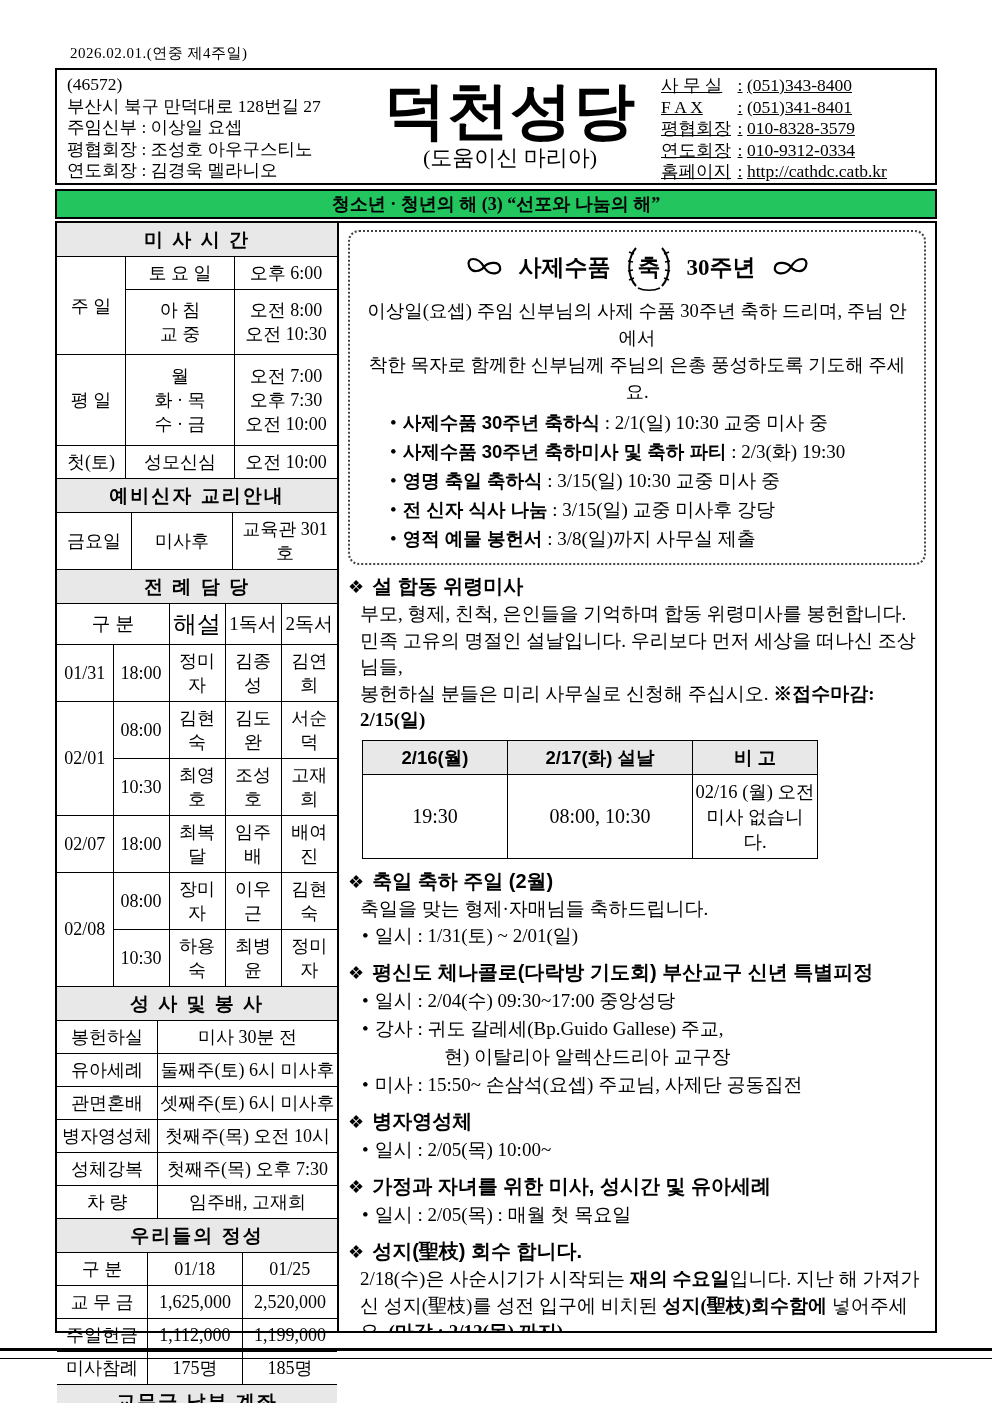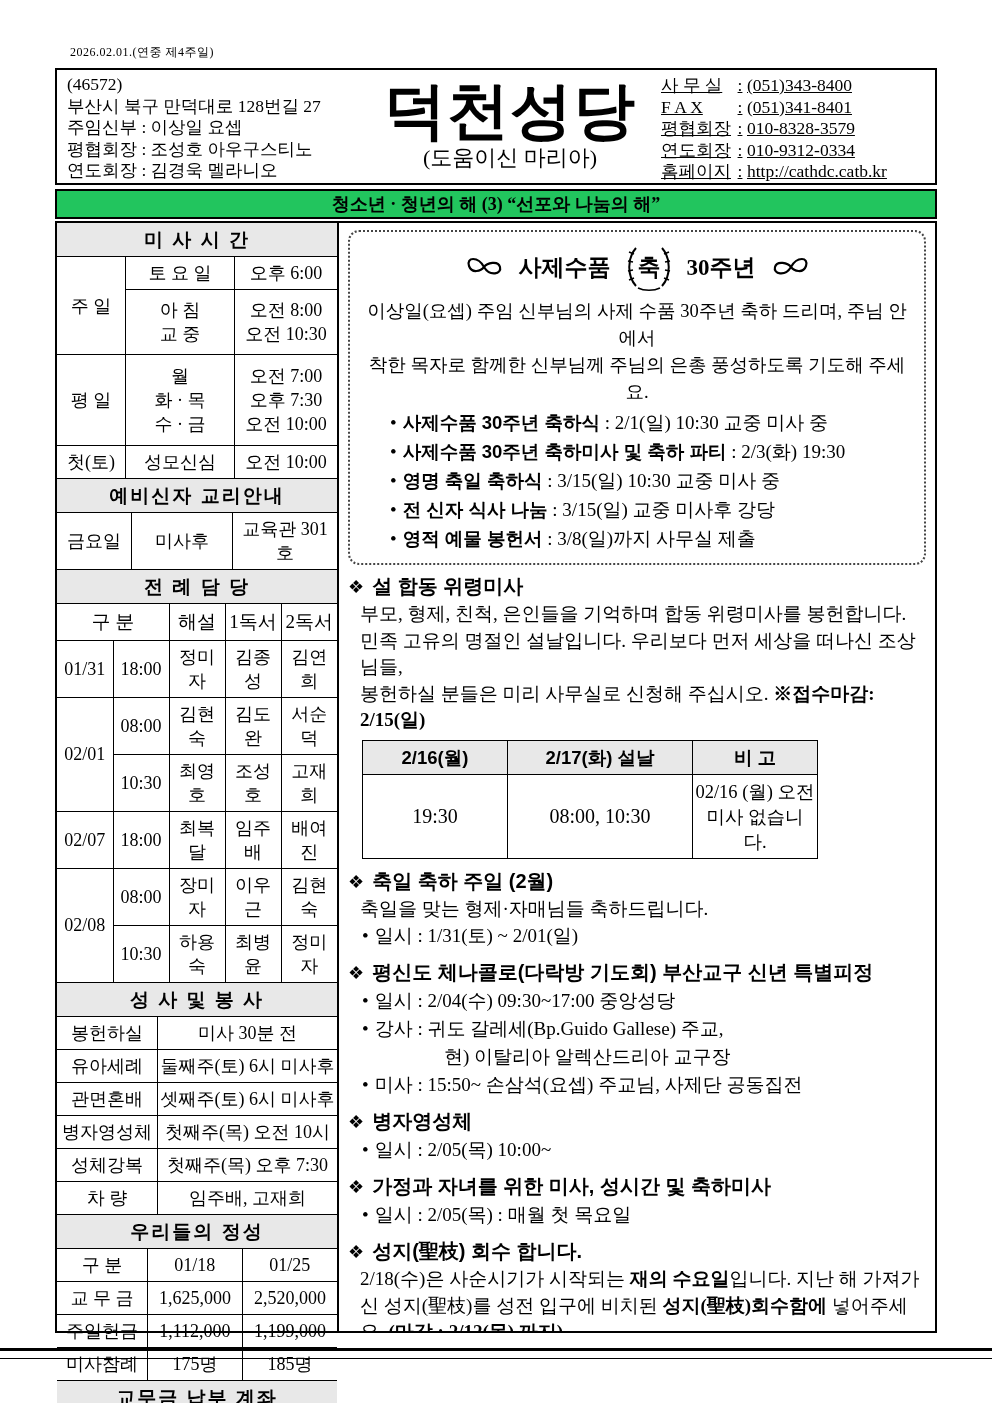--- a/index.html
+++ b/index.html
@@ -1,19 +1,19 @@
 <!DOCTYPE html>
 <html><head>
 <meta charset="utf-8">
 <style>
   html,body{margin:0;padding:0;background:#fff;}
   .page{position:relative;width:992px;height:1403px;background:#ffffff;color:#000;
         font-family:"Liberation Serif","DejaVu Serif",serif;overflow:hidden;}
 
-  .date-line{position:absolute;left:70px;top:44px;font-size:12px;letter-spacing:.5px;}
+  .date-line{position:absolute;left:70px;top:44px;font-size:15px;letter-spacing:.5px;}
 
   .header-box{position:absolute;left:55px;top:68px;width:878px;height:113px;
       border:2px solid #000;display:flex;align-items:stretch;}
   .hleft{width:292px;padding:4px 0 2px 10px;font-size:17.5px;line-height:21.5px;}
   .hcenter{flex:1;text-align:center;display:flex;flex-direction:column;justify-content:center;}
   .htitle{font-size:62px;font-weight:bold;line-height:60px;letter-spacing:1px;
       font-family:"Liberation Sans","DejaVu Sans",sans-serif;}
   .hsub{font-size:22px;margin-top:2px;}
   .hright{width:268px;padding:5px 6px 2px 0;font-size:17.5px;line-height:21.5px;}
   .contact-row{display:flex;text-decoration:underline;}
@@ -167,21 +167,21 @@
           <td>교육관 301호</td>
         </tr>
       </tbody>
         </table>
 
       <div class="lsec-title">전 례 담 당</div>
       <table>
         <tbody>
             <tr>
           <td colspan="2" style="font-size:19px;padding:5px 0;">구  분</td>
-          <td style="font-size:19px;margin-left:13px;">해설</td>
+          <td style="font-size:24px;margin-left:13px;">해설</td>
           <td style="font-size:19px;">1독서</td>
           <td style="font-size:19px;">2독서</td>
         </tr>
         <tr>
           <td class="lit-date">01/31</td>
           <td class="lit-time">18:00</td>
           <td>정미자</td>
           <td>김종성</td>
           <td>김연희</td>
         </tr>
@@ -351,21 +351,21 @@
         <div class="bullet-cont">현) 이탈리아 알렉산드리아 교구장</div>
         <div class="bullet-row"><span class="dot">•</span><span>미사 : 15:50~ 손삼석(요셉) 주교님, 사제단 공동집전</span></div>
       </div>
 
       <div class="sec">
         <div class="sec-title"><span class="diamond">❖</span><span>병자영성체</span></div>
         <div class="bullet-row"><span class="dot">•</span><span>일시 : 2/05(목) 10:00~</span></div>
       </div>
 
       <div class="sec">
-        <div class="sec-title"><span class="diamond">❖</span><span>가정과 자녀를 위한 미사, 성시간 및 축하미사</span></div>
+        <div class="sec-title"><span class="diamond">❖</span><span>가정과 자녀를 위한 미사, 성시간 및 유아세례</span></div>
         <div class="bullet-row"><span class="dot">•</span><span>일시 : 2/05(목) : 매월 첫 목요일</span></div>
       </div>
 
       <div class="sec">
         <div class="sec-title"><span class="diamond">❖</span><span>성지(聖枝) 회수 합니다.</span></div>
         <div class="sec-body">
           <span>2/18(수)은 사순시기가 시작되는 </span><span class="bold-inline">재의 수요일</span><span>입니다. 지난 해 가져가신 성지(聖枝)를 성전 입구에 비치된 </span><span class="bold-inline">성지(聖枝)회수함에</span><span> 넣어주세요. </span><span class="ul-inline">(마감 : 2/12(목) 까지)</span>
         </div>
       </div>
 

